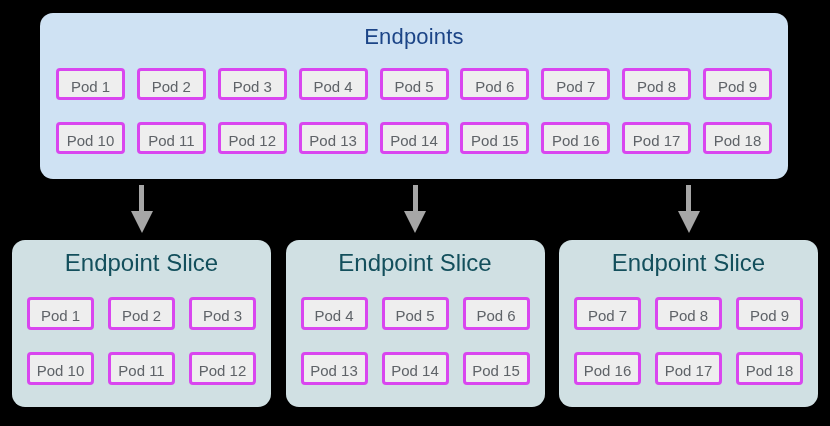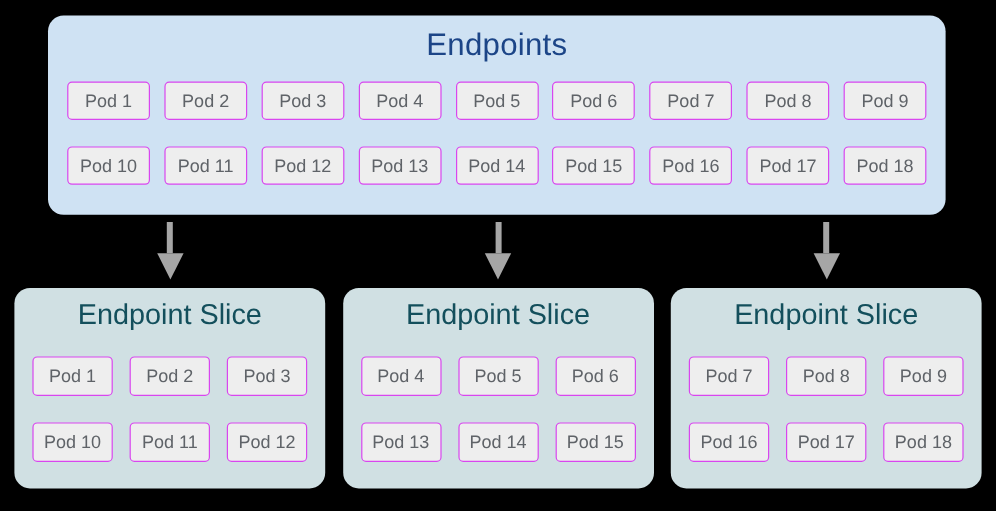--- a/index.html
+++ b/index.html
@@ -15,33 +15,33 @@
     position: absolute; left: 40px; top: 13px;
     width: 748px; height: 166px;
     background: #cfe2f3;
     border-radius: 13px;
     box-sizing: border-box;
     padding: 0 16px;
   }
   .endpoints-title {
     margin-top: 10px;
     text-align: center;
-    font-size: 26px; line-height: 28px;
+    font-size: 22px; line-height: 28px;
     font-weight: 500;
     letter-spacing: 0.2px;
     color: #1c4587;
   }
 
   .pod-row { display: flex; justify-content: space-between; }
   .endpoints-box .pod-row { margin-top: 17px; }
   .endpoints-box .pod-row + .pod-row { margin-top: 22px; }
 
   .pod {
     background: #eeeeee;
-    border: 1px solid #d946ef;
+    border: 3px solid #d946ef;
     border-radius: 4px;
     height: 32px; line-height: 31px;
     text-align: center;
     font-size: 15px;
     color: #5f6368;
     box-sizing: border-box;
   }
   .endpoints-box .pod { width: 69px; }
 
   .arrows-row {

